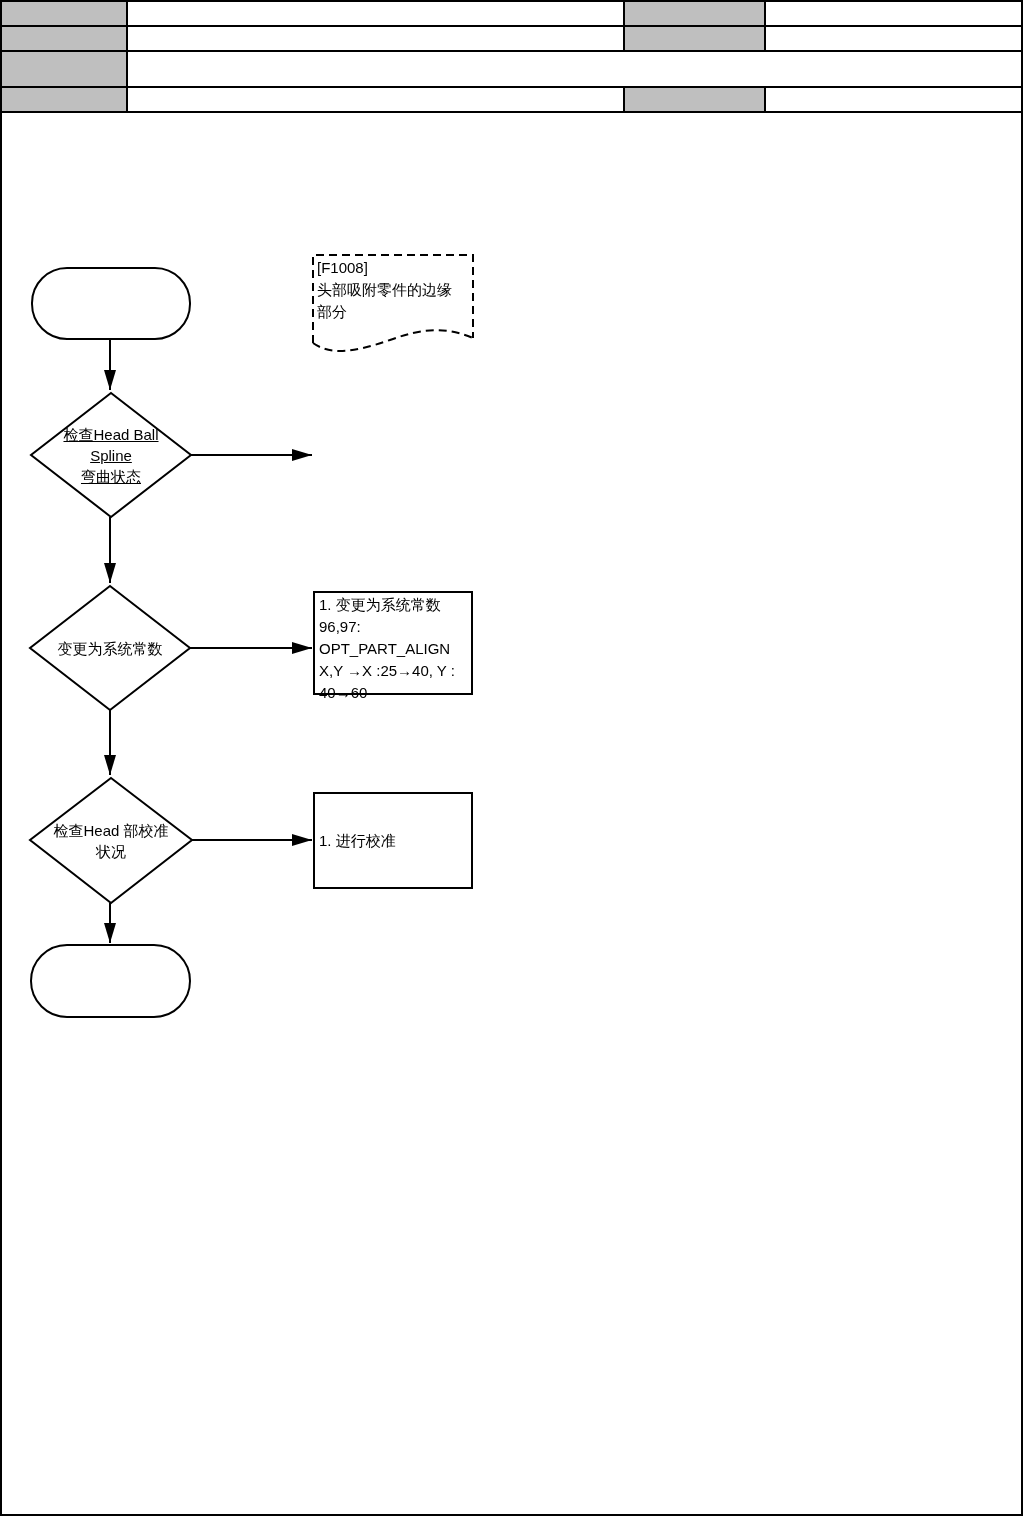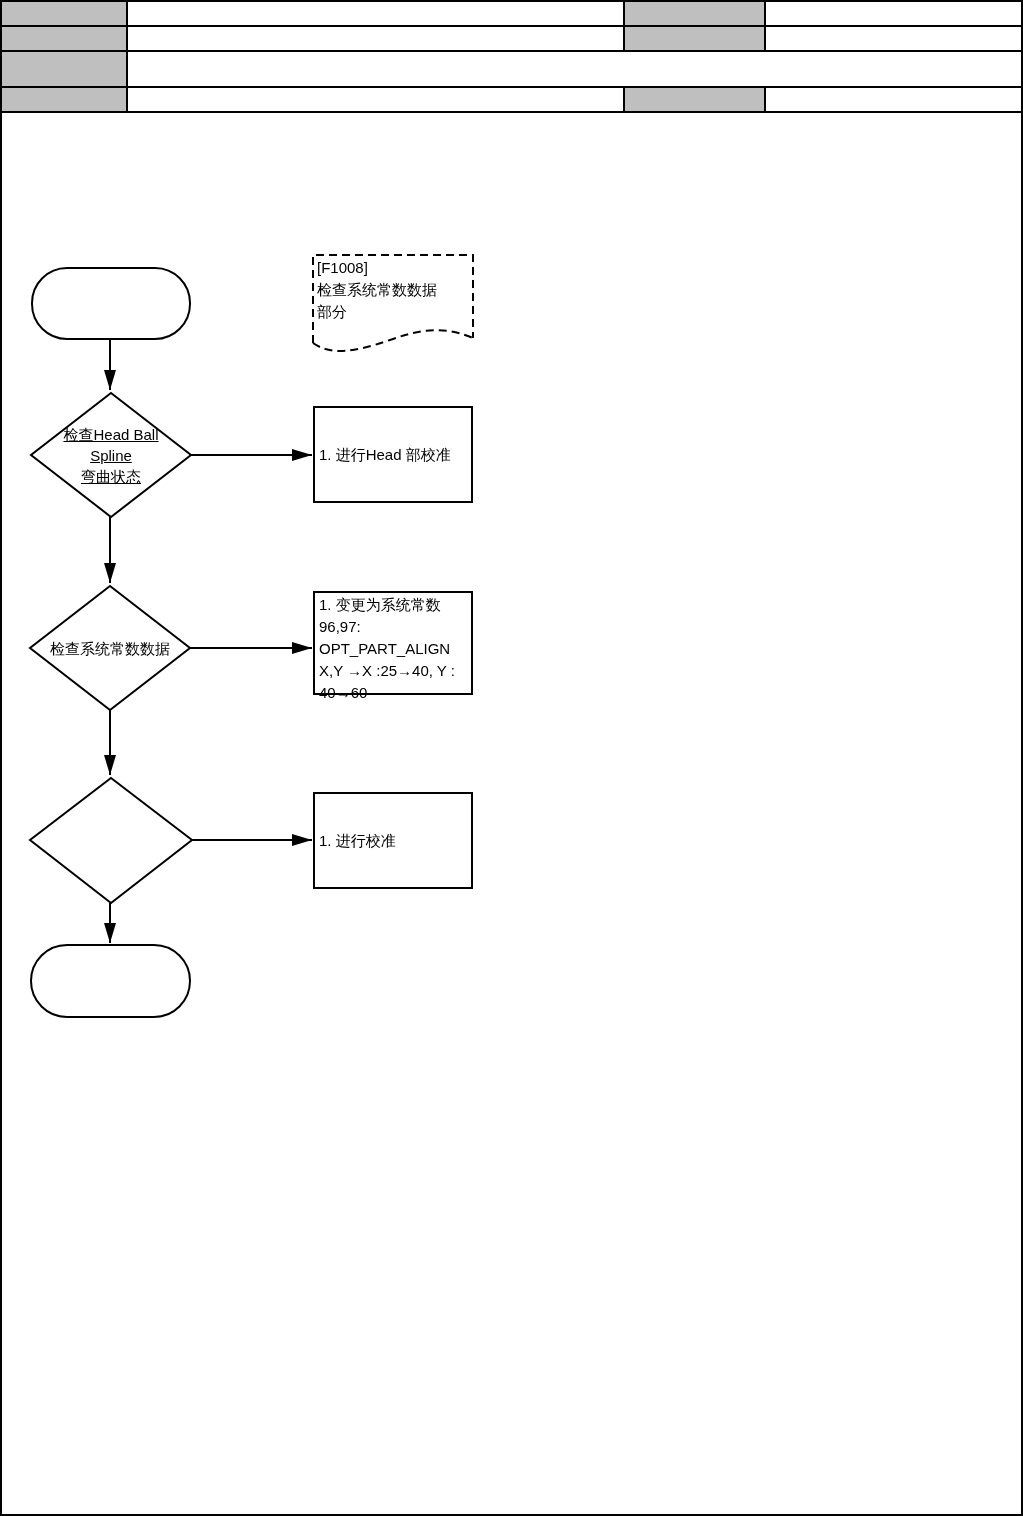--- a/index.html
+++ b/index.html
@@ -116,29 +116,30 @@
     <path d="M110,903 L110,943" stroke="#000" stroke-width="2" fill="none" marker-end="url(#ah)"></path>
     <path d="M191,455 L312,455" stroke="#000" stroke-width="2" fill="none" marker-end="url(#ah)"></path>
     <path d="M190,648 L312,648" stroke="#000" stroke-width="2" fill="none" marker-end="url(#ah)"></path>
     <path d="M192,840 L312,840" stroke="#000" stroke-width="2" fill="none" marker-end="url(#ah)"></path>
 
     <path d="M313,343 L313,255 L473,255 L473,338" fill="none" stroke="#000" stroke-width="2" stroke-dasharray="8 5"></path>
     <path d="M313,343 C330,355 352,353 390,340 C418,330 442,325 473,338" fill="none" stroke="#000" stroke-width="2" stroke-dasharray="8 5"></path>
   </svg>
 
   <div class="lbl" id="comment-text">[F1008]
-检查系统常数数据
+头部吸附零件的边缘
 部分</div>
 
   <div class="lbl diamond-lbl" id="d1-label">检查Head Ball
 Spline
 弯曲状态</div>
-  <div class="lbl diamond-lbl" id="d2-label">检查系统常数数据</div>
+  <div class="lbl diamond-lbl" id="d2-label">变更为系统常数</div>
+  <div class="lbl diamond-lbl" id="d3-label">检查Head 部校准
+状况</div>
 
-  <div class="actionbox vcenter" id="box1">1. 进行Head 部校准</div>
   <div class="actionbox" id="box2">1. 变更为系统常数
 96,97:
 OPT_PART_ALIGN
 X,Y →X :25→40, Y :
 40→60</div>
   <div class="actionbox vcenter" id="box3">1. 进行校准</div>
 
   <div class="page-border"></div>
 </div>
 

